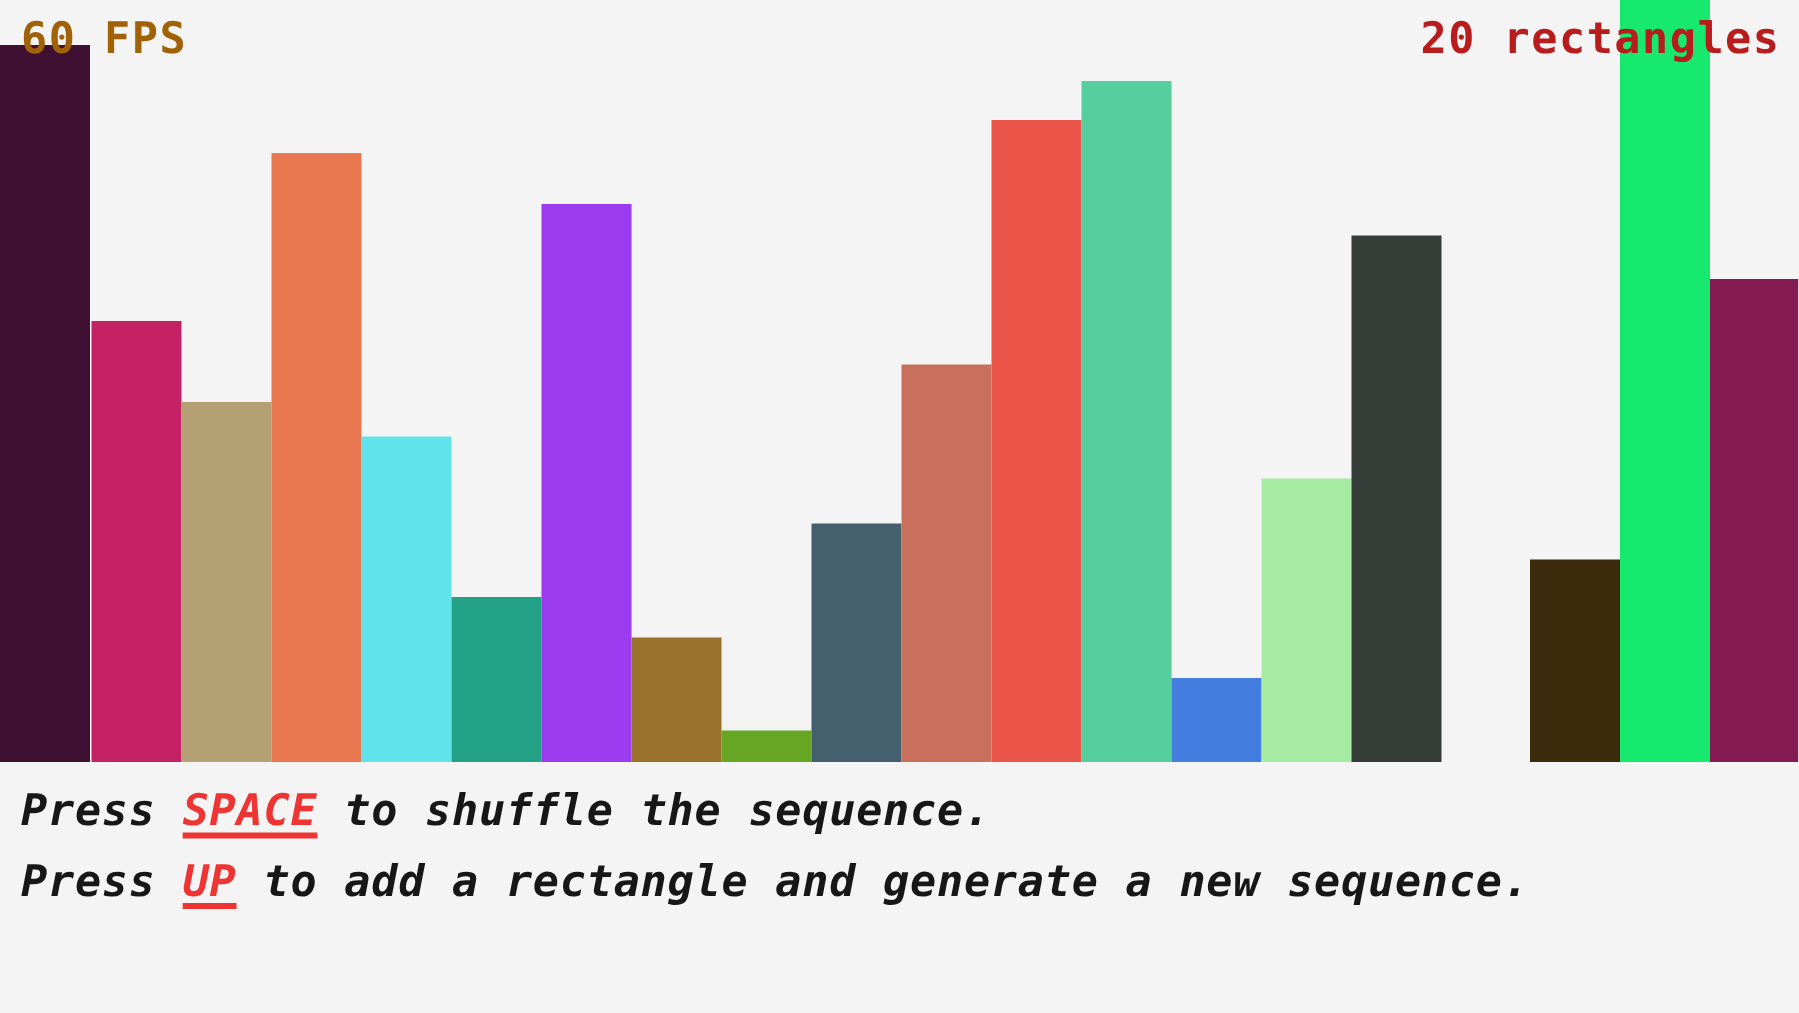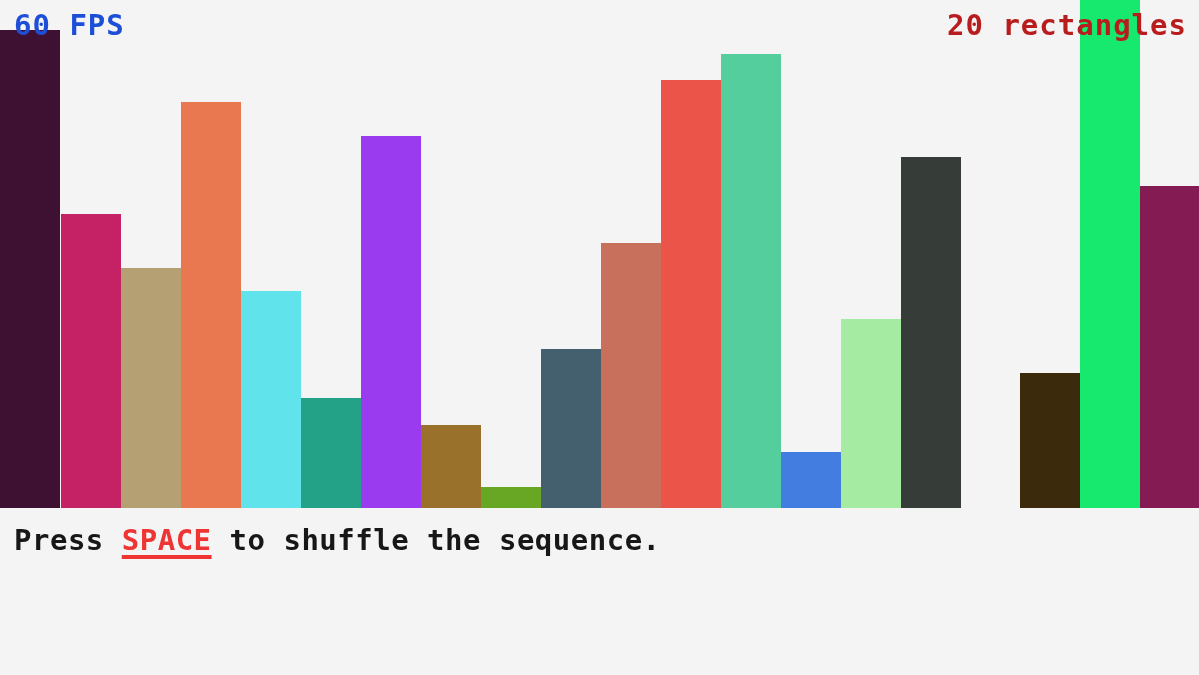--- a/index.html
+++ b/index.html
@@ -30,21 +30,21 @@
     bottom: 0;
   }
   #fps-counter {
     position: absolute;
     left: 14px;
     top: 8px;
     font-family: "DejaVu Sans Mono", monospace;
     font-size: 29px;
     font-weight: bold;
     letter-spacing: 1px;
-    color: #1d4ed8;
+    color: #a16207;
     white-space: nowrap;
     z-index: 30;
   }
   #rect-count {
     position: absolute;
     right: 12px;
     top: 8px;
     font-family: "DejaVu Sans Mono", monospace;
     font-size: 29px;
     font-weight: bold;
@@ -56,20 +56,21 @@
   #instructions {
     position: absolute;
     left: 0;
     top: 510px;
     width: 1199px;
     height: 165px;
     background: #f4f4f4;
     z-index: 20;
     padding-top: 16px;
     box-sizing: border-box;
+    font-style: italic;
   }
   .instr-line {
     font-family: "DejaVu Sans Mono", monospace;
     font-size: 29px;
     font-weight: bold;
     letter-spacing: 0.5px;
     color: #171717;
     margin: 0 0 18px 14px;
     white-space: nowrap;
     line-height: 1.0;
@@ -108,15 +109,16 @@
       <div class="bar" style="left: 1080px; width: 60px; height: 508px; background: rgb(23, 232, 110);"></div>
       <div class="bar" style="left: 1140px; width: 59px; height: 322px; background: rgb(133, 27, 83);"></div>
     </div>
 
   <div id="fps-counter">60 FPS</div>
 
   <div id="rect-count">20 rectangles</div>
 
   <div id="instructions">
       <div class="instr-line"><span>Press </span><span class="key-hl">SPACE</span><span> to shuffle the sequence.</span></div>
+      <div class="instr-line"><span>Press </span><span class="key-hl">UP</span><span> to add a rectangle and generate a new sequence.</span></div>
     </div>
 
 </div>
 
 </body></html>

